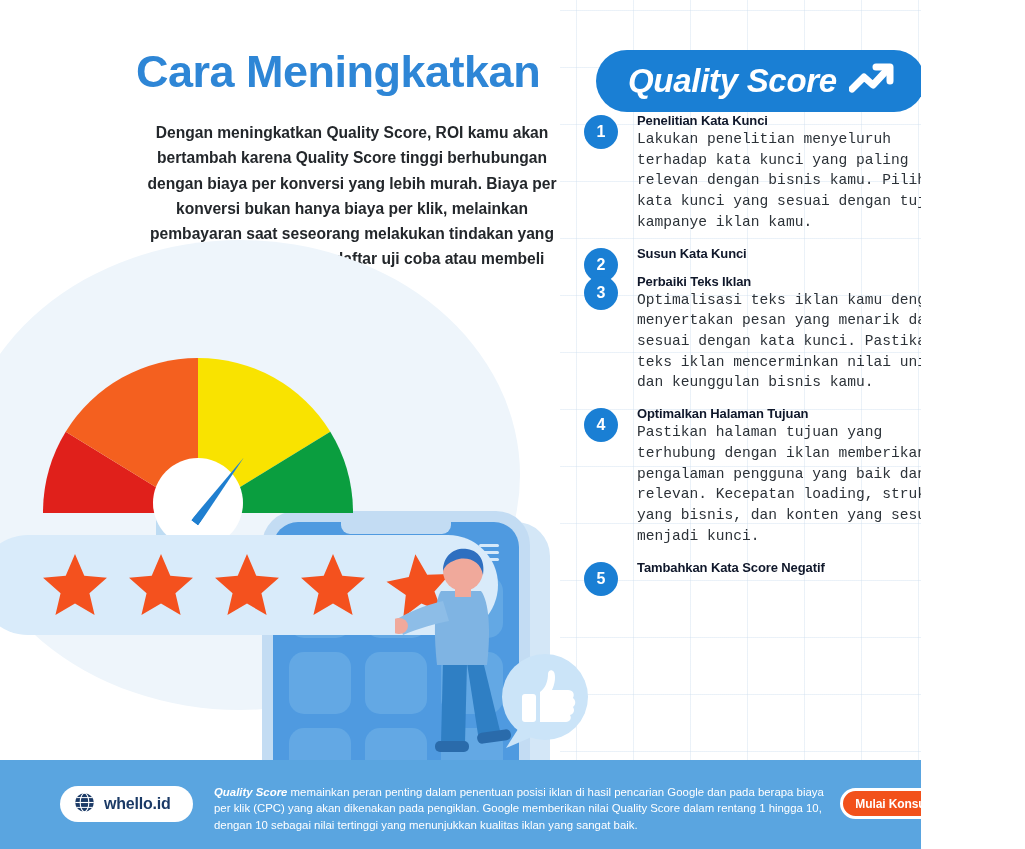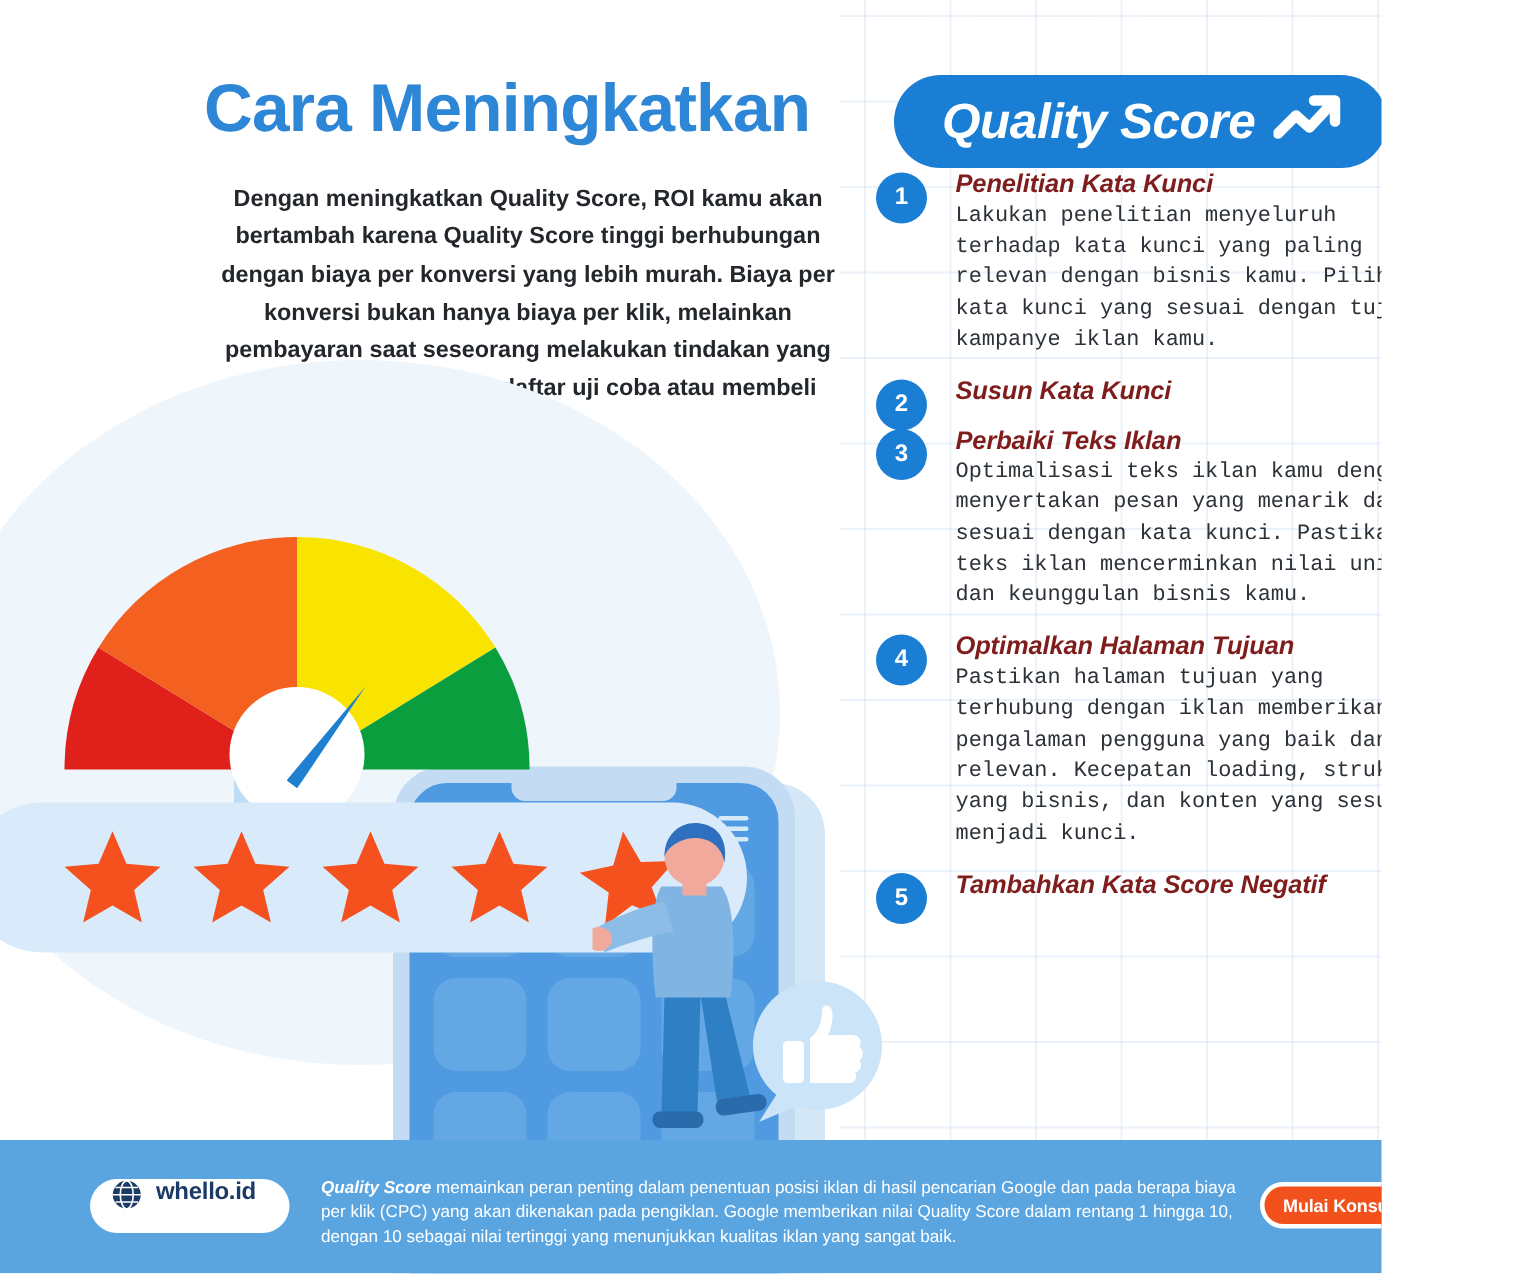--- a/index.html
+++ b/index.html
@@ -56,22 +56,22 @@
   .steps { position: absolute; left: 584px; top: 113px; width: 372px; }
   .step { position: relative; padding-left: 53px; margin-bottom: 13px; }
   .step-num {
     position: absolute; left: 0; top: 2px;
     width: 34px; height: 34px; border-radius: 50%;
     background: #1a7fd4; color: #fff;
     font-size: 16px; font-weight: 700;
     display: flex; align-items: center; justify-content: center;
   }
   .step-title {
-    font-size: 17px; font-weight: 700; color: #7f1d1d;
-    margin-bottom: 1px; letter-spacing: -.1px; font-style: italic;
+    font-size: 13px; font-weight: 700; color: #0f172a;
+    margin-bottom: 1px; letter-spacing: -.1px;
   }
   .step-body {
     font-size: 14.6px; line-height: 1.42; color: #2c3238; font-family: Liberation Mono, monospace;
   }
 
   
   .illus { position: absolute; left: 0; top: 225px; width: 600px; height: 540px; }
   .blob {
     position: absolute; left: -40px; top: 15px;
     width: 560px; height: 470px; border-radius: 50%;
@@ -151,21 +151,21 @@
 
   
   .footer {
     position: absolute; left: 0; bottom: 0;
     width: 1025px; height: 89px; background: #5aa5e0;
   }
   .logo {
     position: absolute; left: 60px; top: 26px;
     height: 36px; padding: 0 22px 0 14px;
     background: #ffffff; border-radius: 20px;
-    display: flex; align-items: flex-start; gap: 9px;
+    display: flex; align-items: center; gap: 9px;
   }
   .logo-text {
     font-size: 16px; font-weight: 700; color: #1b3a66; letter-spacing: -.2px;
   }
   .footer-text {
     position: absolute; left: 214px; top: 24px; width: 614px;
     color: #ffffff;
     font-size: 11.4px; line-height: 1.44;
   }
   .footer-text b { font-style: italic; font-weight: 700; }

